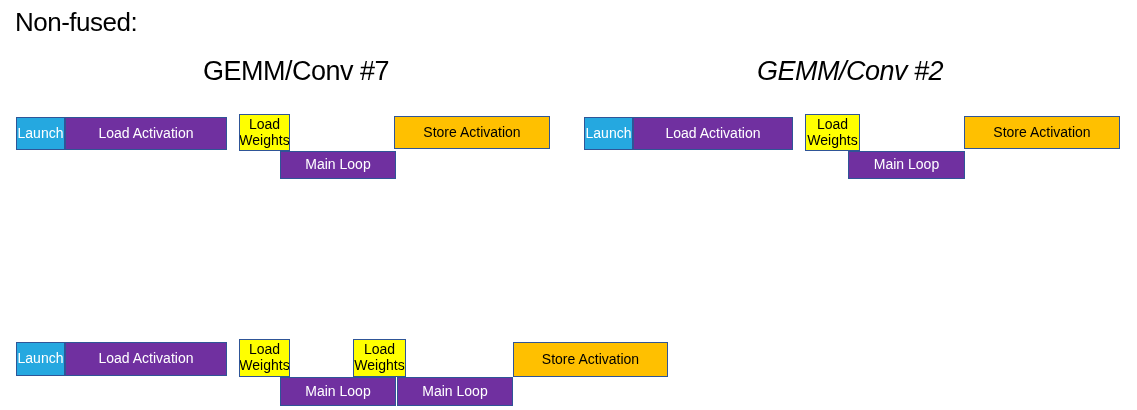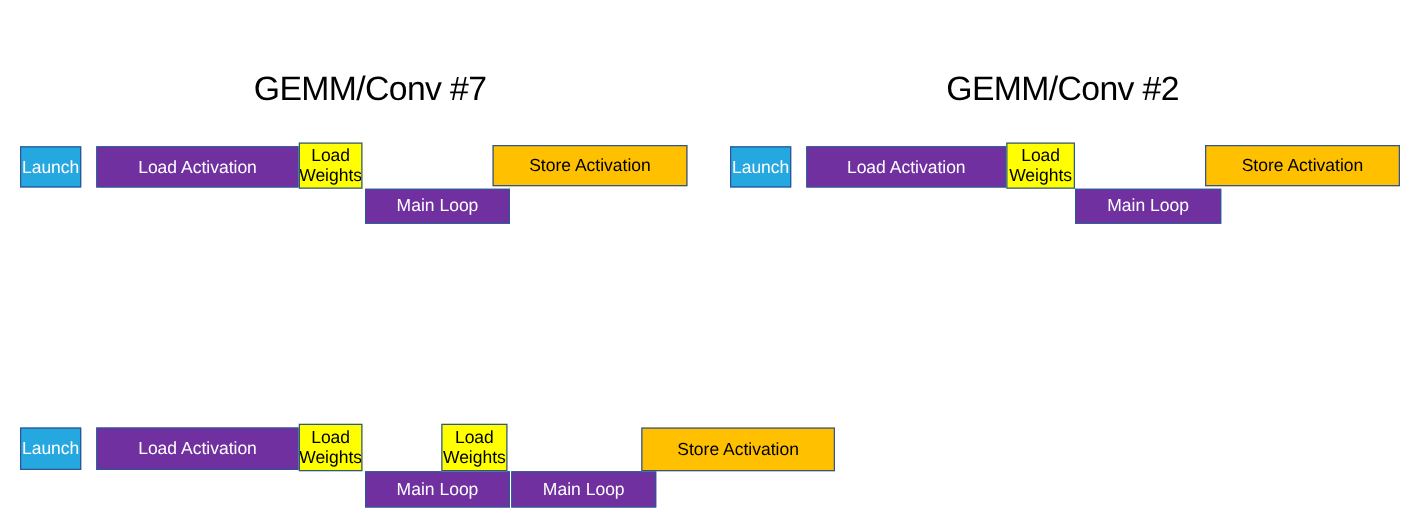--- a/index.html
+++ b/index.html
@@ -36,33 +36,34 @@
     display: flex;
     align-items: center;
     justify-content: center;
     text-align: center;
     font-size: 14px;
     line-height: 1.12;
     padding: 0 1px;
     overflow: hidden;
   }
   .fill-launch { background: var(--launch-fill, #25A8E0); color: var(--text-on-dark, #fff); }
-  .fill-purple { background: var(--purple-fill, #7030A0); color: var(--text-on-dark, #fff); margin-left: 12px; }
+  .fill-purple { background: var(--purple-fill, #7030A0); color: var(--text-on-dark, #fff); }
   .fill-yellow { background: var(--yellow-fill, #FFFF00); color: var(--text-on-light, #000); margin-left: 12px; }
   .fill-orange { background: var(--orange-fill, #FFC000); color: var(--text-on-light, #000); }
 </style>
 </head>
 <body>
 
 <div class="canvas">
 
+  <div class="section-label" style="left:15px; top:7px;">Non-fused:</div>
 
   <div class="group-title" style="left:203px; top:56px;">GEMM/Conv #7</div>
 
-  <div class="group-title" style="left:757px; top:56px;">GEMM/Conv #2</div>
+  <div class="group-title" style="left:757px; top:56px;font-style:italic;">GEMM/Conv #2</div>
 
   <div class="box fill-launch" style="left:16px; top:117px; width:49px; height:33px;">Launch</div>
   <div class="box fill-purple" style="left:65px; top:117px; width:162px; height:33px;">Load Activation</div>
   <div class="box fill-yellow" style="left:227px; top:114px; width:51px; height:37px;">Load Weights</div>
   <div class="box fill-purple" style="left:280px; top:151px; width:116px; height:28px;">Main Loop</div>
   <div class="box fill-orange" style="left:394px; top:116px; width:156px; height:33px;">Store Activation</div>
 
   <div class="box fill-launch" style="left:584px; top:117px; width:49px; height:33px;">Launch</div>
   <div class="box fill-purple" style="left:633px; top:117px; width:160px; height:33px;">Load Activation</div>
   <div class="box fill-yellow" style="left:793px; top:114px; width:55px; height:37px;">Load Weights</div>

